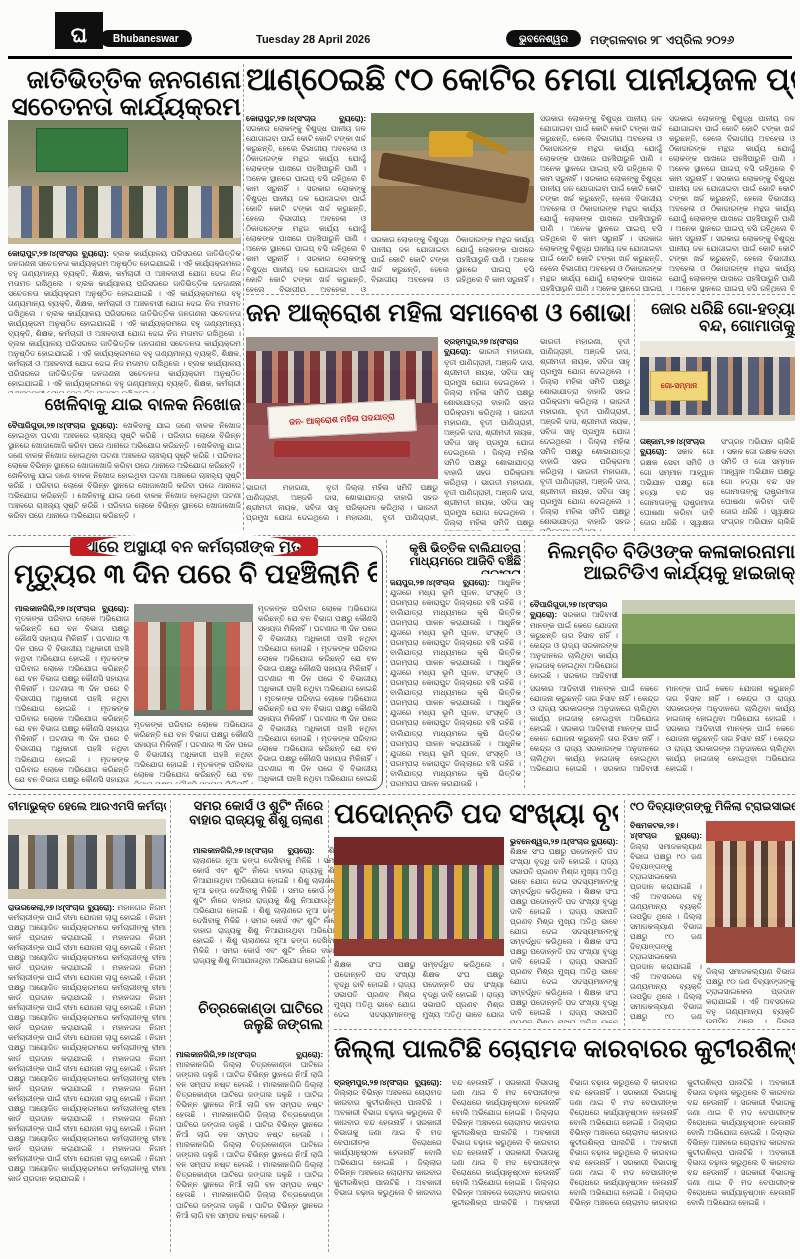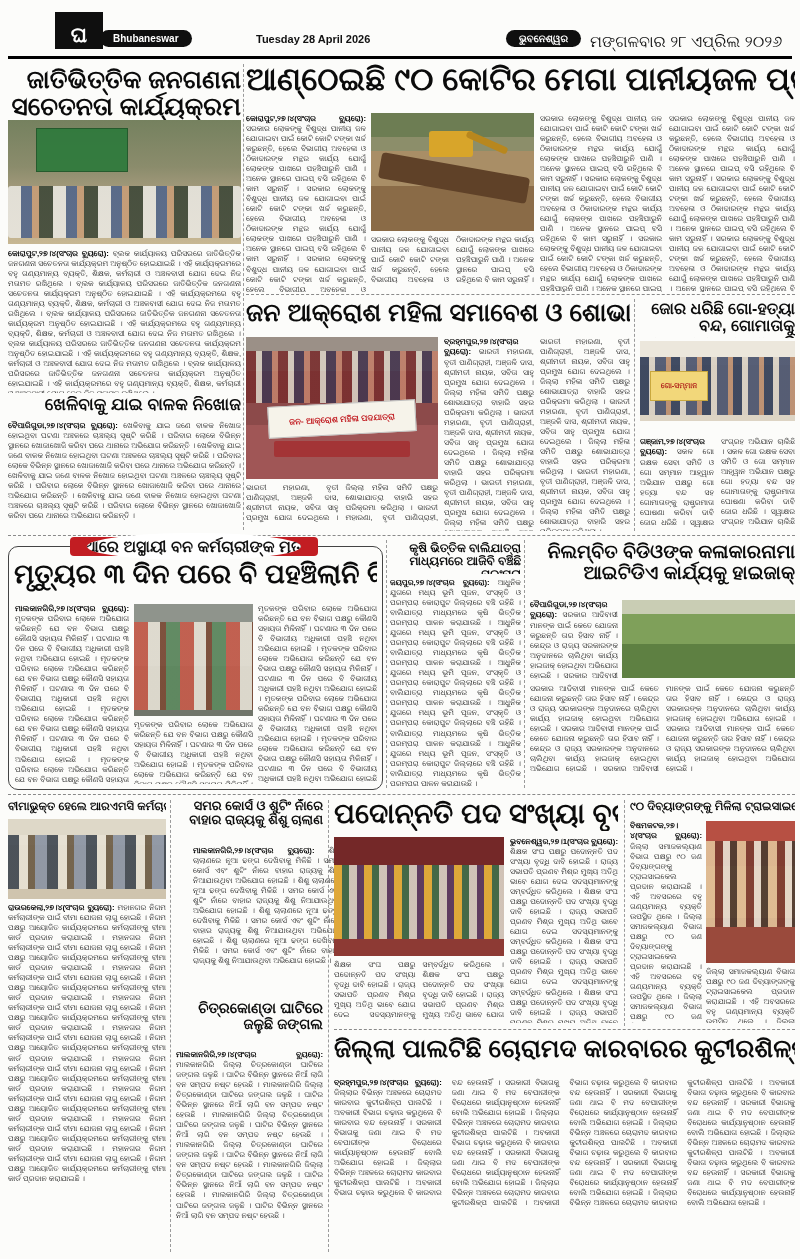--- a/index.html
+++ b/index.html
@@ -22,21 +22,21 @@
 </head>
 <body>
 
 <div class="abs" style="left:0;top:0;width:800px;height:56px">
   <div class="abs" style="left:55px;top:12px;width:48px;height:37px;background:#0f0f0f;color:#fff;display:flex;align-items:flex-end;justify-content:center;font-size:21px;font-weight:bold;padding-bottom:2px">
     <span>ଘ</span>
   </div>
   <div class="pill" style="left:100px;top:30px">Bhubaneswar</div>
   <div class="abs" style="left:256px;top:33px;font-size:11px;font-weight:bold">Tuesday 28 April 2026</div>
   <div class="pill" style="left:506px;top:30px">ଭୁବନେଶ୍ୱର</div>
-  <div class="abs" style="left:590px;top:33px;font-size:16px;font-weight:normal">ମଙ୍ଗଳବାର ୨୮ ଏପ୍ରିଲ ୨୦୨୬</div>
+  <div class="abs" style="left:590px;top:33px;font-size:12px;font-weight:bold">ମଙ୍ଗଳବାର ୨୮ ଏପ୍ରିଲ ୨୦୨୬</div>
 </div>
 <div class="abs" style="left:8px;top:56px;width:784px;height:3px;background:#000"></div>
 
 <div class="abs hl" style="left:8px;top:66px;width:233px;height:96px;font-size:25px">ଜାତିଭିତ୍ତିକ ଜନଗଣନା ସଚେତନତା କାର୍ଯ୍ୟକ୍ରମ</div>
 <div class="photo" style="left:8px;top:120px;width:233px;height:124px;background:linear-gradient(180deg,#75815f 0%,#8b8c6c 38%,#b0a184 66%,#c7b793 100%)">
   <div style="position:absolute;left:28px;top:8px;width:92px;height:44px;background:#2e7a3c;border:1px solid #1d5728;opacity:.92"></div>
   <div class="crowd" style="bottom:6px;height:52px;background:repeating-linear-gradient(90deg,#e8e6df 0 13px,#52668a 13px 24px,#c79d77 24px 31px,#3e4838 31px 45px);border-radius:3px"></div>
 </div>
 <p class="body abs" style="left:8px;top:249px;width:233px;height:144px">
   <b>କୋରାପୁଟ,୨୭।୪(ସଂଚାର ବ୍ୟୁରୋ):</b>

